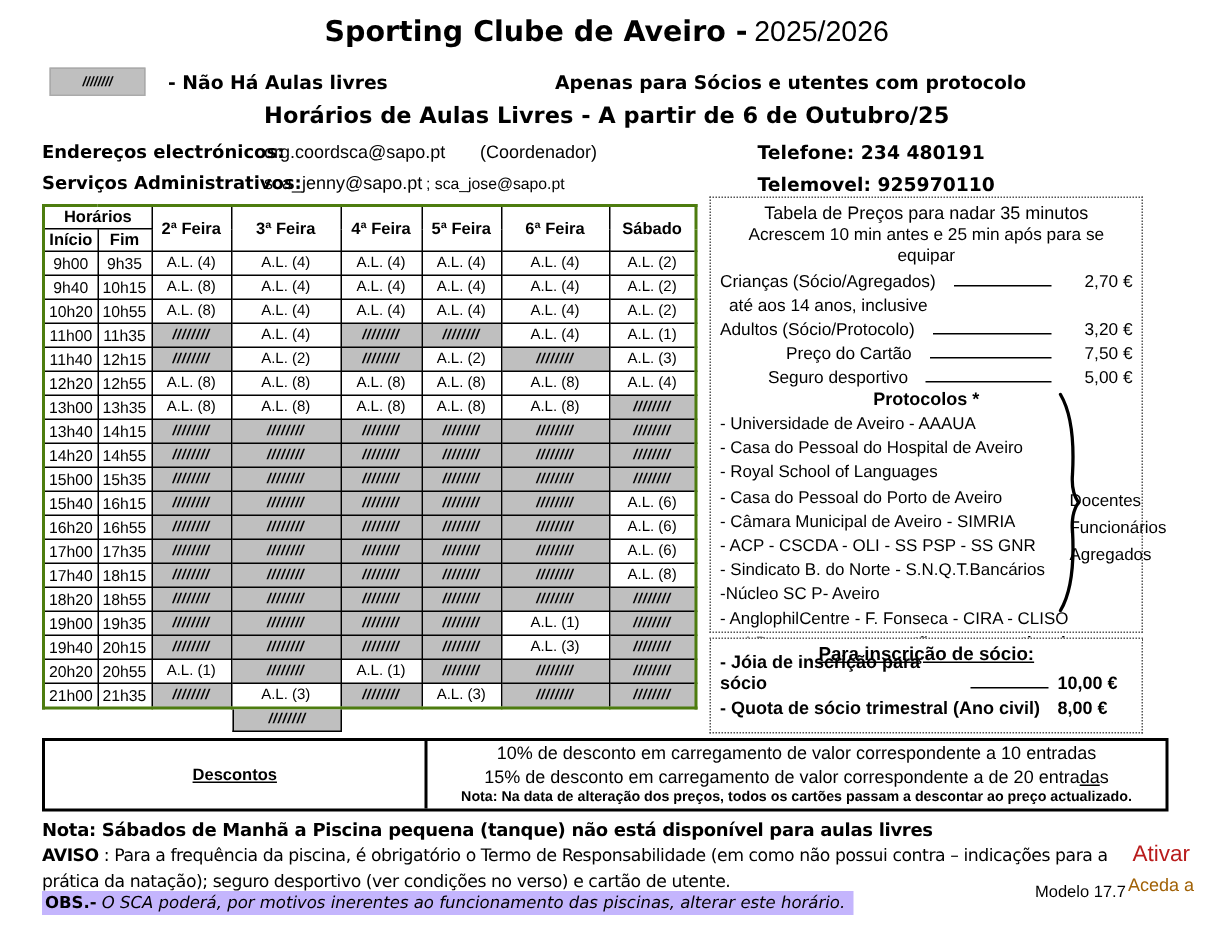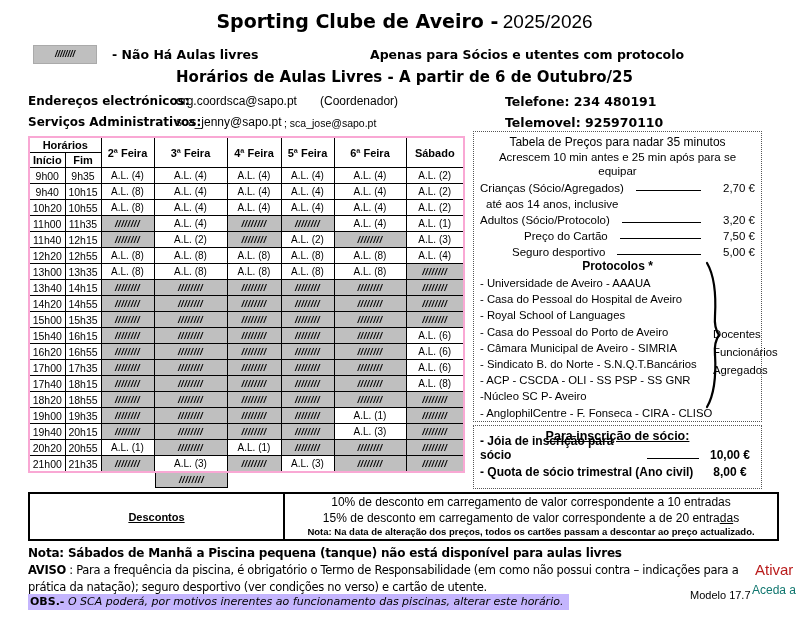--- a/index.html
+++ b/index.html
@@ -21,21 +21,21 @@
   .c1{top:94px}.c2{top:115px}
   .clabel{position:absolute;left:28px;font-family:"DejaVu Sans",sans-serif;font-weight:bold;font-size:12px;}
   .cemail1{position:absolute;left:176px;font-size:12px;}
   .ccoord{position:absolute;left:320px;font-size:12px;}
   .cemail2a{position:absolute;left:176px;font-size:12px;}
   .cemail2b{position:absolute;left:284px;font-size:10.5px;top:2px;}
   .cphone{position:absolute;left:505px;font-family:"DejaVu Sans",sans-serif;font-weight:bold;font-size:12.5px;}
 
   
   .tablewrap{position:absolute;left:28px;top:136px;}
-  table.sched{border-collapse:collapse;table-layout:fixed;border:2px solid #f9a8d4;}
+  table.sched{border-collapse:collapse;table-layout:fixed;border:2px solid #4d7c0f;}
   table.sched th,table.sched td{border:1px solid #000;padding:0;text-align:center;overflow:hidden;white-space:nowrap;}
   table.sched th{height:14px;font-size:11px;font-weight:bold;}
   table.sched td{height:15px;}
   td.time{font-size:10.5px;}
   td.al{font-size:10px;}
   td.hatch{background:#BFBFBF;font-size:9.5px;font-weight:bold;font-style:italic;letter-spacing:.5px;}
   .trailing-cell{margin-left:127px;width:71px;height:14px;background:#BFBFBF;border:1px solid #000;border-top:none;
         text-align:center;line-height:14px;font-size:9.5px;font-weight:bold;font-style:italic;letter-spacing:.5px;}
 
   
@@ -54,42 +54,42 @@
   .sl0{top:196px}.sl1{top:214px}.sl2{top:232px}
   .brace{position:absolute;left:228px;top:128px;}
   .proto-foot{text-align:center;font-weight:bold;font-size:11px;line-height:14px;margin-top:1px;}
 
   
   .member-panel{left:473px;top:425px;width:289px;height:64px;padding:2px 6px;}
   .m-title{text-align:center;font-weight:bold;font-size:12.5px;text-decoration:underline;line-height:17px;}
   .mrow{display:flex;align-items:flex-end;height:17px;font-size:12px;font-weight:bold;}
   .mline{flex:0 0 52px;border-bottom:1px solid #000;margin:0 6px 3px 6px;}
   .mspacer{flex:1 1 auto;}
-  .mprice{flex:0 0 50px;text-align:center;}
+  .mprice{flex:0 0 50px;text-align:left;}
 
   
   .disc-box{position:absolute;left:28px;top:492px;width:751px;height:49px;border:2px solid #000;
         box-sizing:border-box;display:flex;}
   .d-left{width:253px;border-right:2px solid #000;display:flex;align-items:center;justify-content:center;}
   .d-label{font-weight:bold;font-size:11px;text-decoration:underline;}
   .d-right{flex:1;display:flex;flex-direction:column;align-items:center;justify-content:center;}
   .d-line{font-size:12px;line-height:15.5px;}
   .d-note{font-size:9.5px;font-weight:bold;line-height:12px;}
   .d-u{text-decoration:underline;}
 
   
   .nota{position:absolute;left:28px;top:546px;font-family:"DejaVu Sans",sans-serif;font-weight:bold;font-size:12px;letter-spacing:-.2px;}
   .aviso{position:absolute;left:28px;top:562px;width:720px;font-family:"DejaVu Sans",sans-serif;font-size:11.5px;line-height:17px;letter-spacing:-.3px;}
   .aviso b{font-weight:bold;}
   .obs{position:absolute;left:28px;top:594px;background:#c4b5fd;padding:1px 6px 2px 2px;font-family:"DejaVu Sans",sans-serif;font-size:11px;}
   .obs-label{font-weight:bold;font-style:normal;}
   .obs-text{font-style:italic;}
   .modelo{position:absolute;left:682px;top:589px;font-size:11px;margin-left:8px;}
   .wm1{position:absolute;left:755px;top:561px;font-size:15px;color:#b91c1c;white-space:nowrap;}
-  .wm2{position:absolute;left:752px;top:583px;font-size:12px;color:#0f766e;white-space:nowrap;}
+  .wm2{position:absolute;left:752px;top:583px;font-size:12px;color:#a16207;white-space:nowrap;}
 </style>
 </head>
 <body>
 
 <div class="page">
 
   <div class="title">
     <span class="t-main">Sporting Clube de Aveiro -</span>
     <span class="t-season">2025/2026</span>
   </div>
@@ -365,22 +365,22 @@
           <span class="pprice">5,00 €</span>
         </div>
       </div>
     <div class="proto-title">Protocolos *</div>
     <div id="proto-list">
         <div class="proto-item">- Universidade de Aveiro - AAAUA</div>
         <div class="proto-item">- Casa do Pessoal do Hospital de Aveiro</div>
         <div class="proto-item">- Royal School of Languages</div>
         <div class="proto-item">- Casa do Pessoal do Porto de Aveiro</div>
         <div class="proto-item">- Câmara Municipal de Aveiro - SIMRIA</div>
+        <div class="proto-item">- ACP - CSCDA - OLI - SS PSP - SS GNR</div>
         <div class="proto-item">- Sindicato B. do Norte - S.N.Q.T.Bancários</div>
-        <div class="proto-item">- ACP - CSCDA - OLI - SS PSP - SS GNR</div>
         <div class="proto-item">-Núcleo SC P- Aveiro</div>
         <div class="proto-item">- AnglophilCentre - F. Fonseca - CIRA - CLISO</div>
       </div>
     <div class="proto-foot">* Deve apresentar cartão comprovativo da sua situação</div>
     <svg class="brace" width="20" height="150" viewBox="0 0 20 150">
       <path d="M5,3 Q15,20 13,56 Q12,68 17,75 Q12,82 13,94 Q15,130 5,147" fill="none" stroke="#000" stroke-width="2.2" stroke-linecap="round"></path>
     </svg>
     <span class="side-label sl0">Docentes</span>
     <span class="side-label sl1">Funcionários</span>
     <span class="side-label sl2">Agregados</span>

